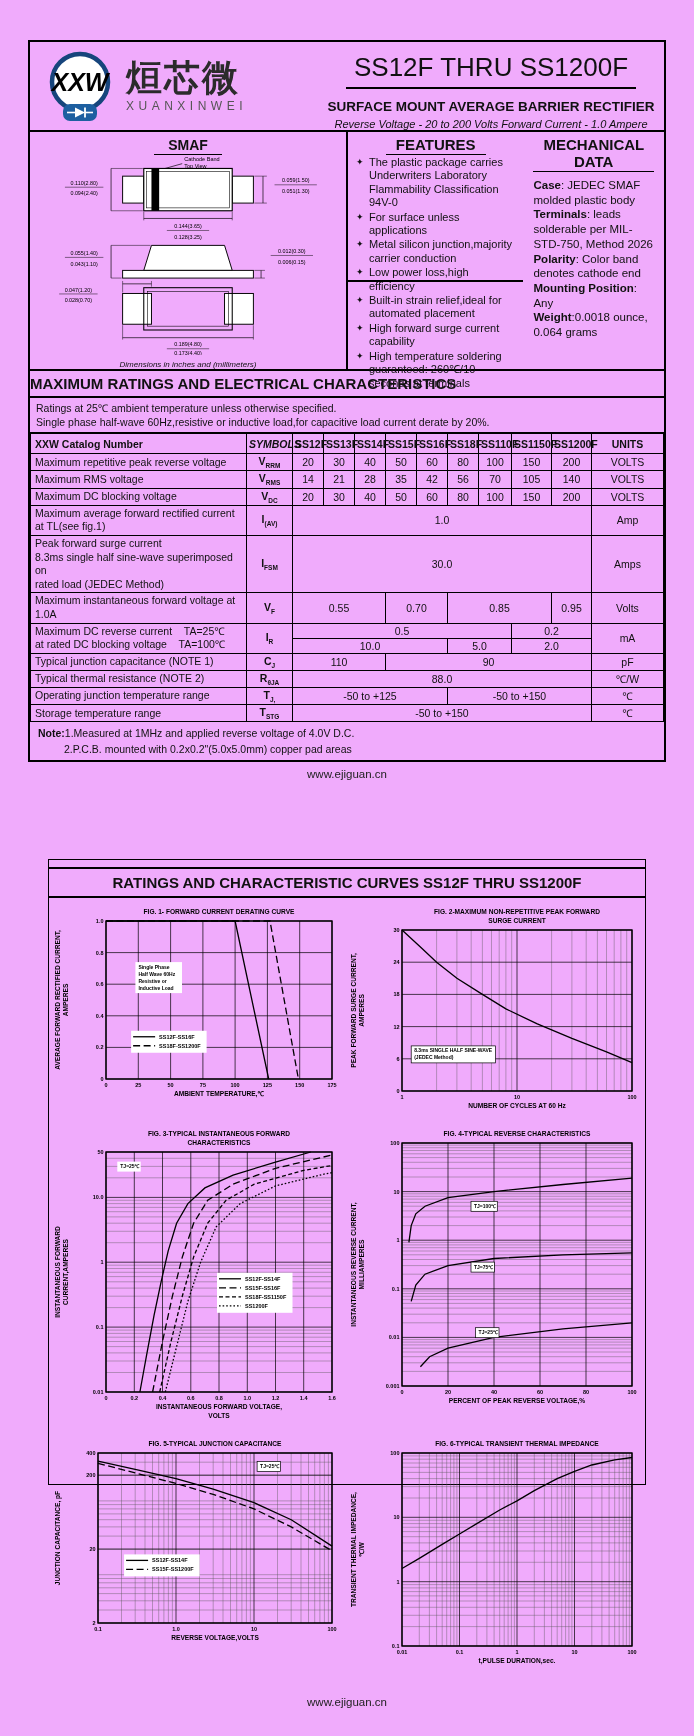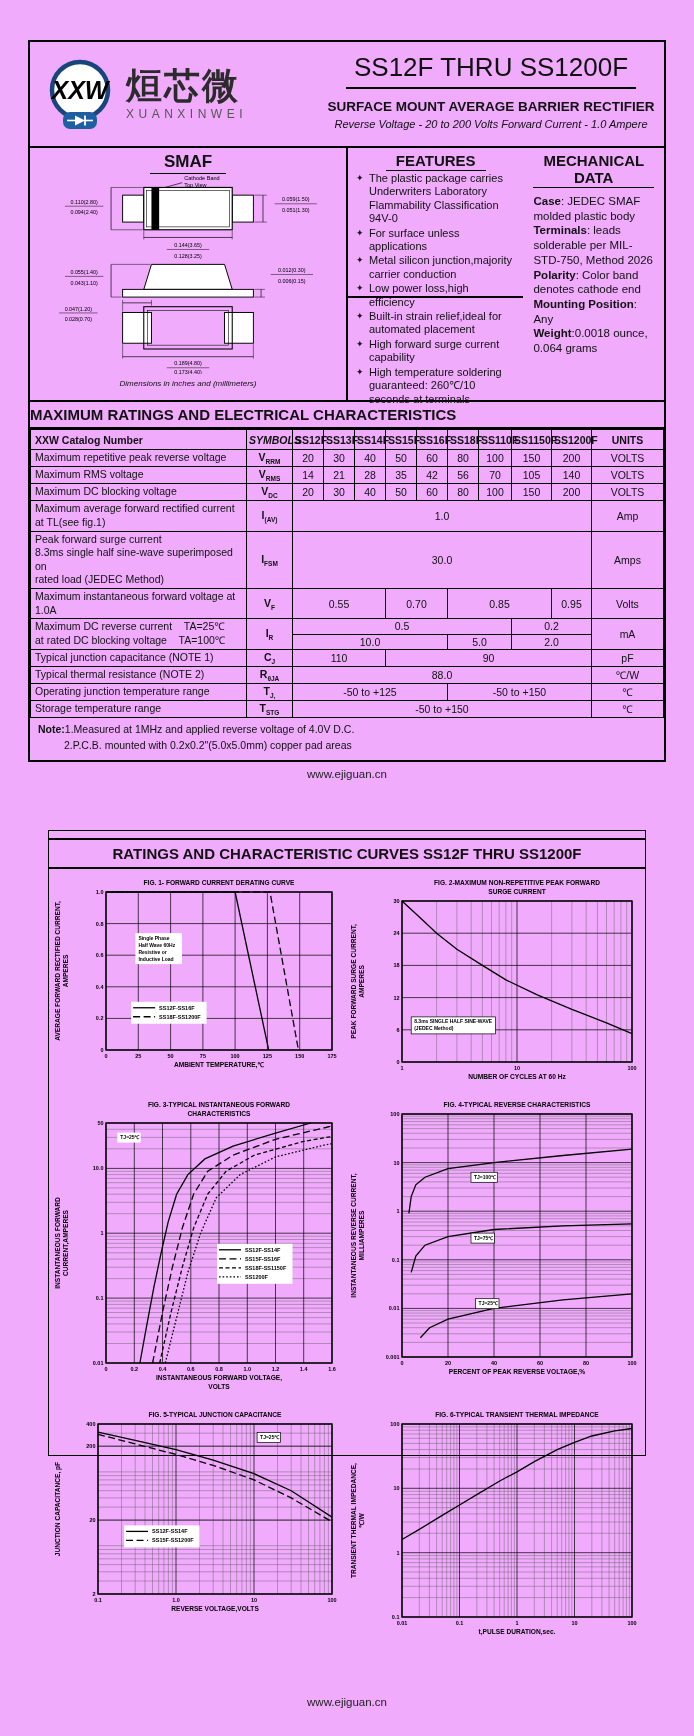--- a/index.html
+++ b/index.html
@@ -12,21 +12,21 @@
   .logo{width:288px;display:flex;align-items:center;padding-left:14px;box-sizing:border-box;}
   .logo-cn{font-size:36px;font-weight:bold;color:#2b2b2b;line-height:1;letter-spacing:2px;}
   .logo-latin{font-size:12px;color:#555;letter-spacing:4.5px;margin-top:3px;}
   .titleblk{flex:1;text-align:center;padding-top:10px;}
   .ptitle{font-size:26px;font-weight:normal;display:inline-block;border-bottom:2px solid #000;padding:0 8px 4px 8px;}
   .psub{font-size:13.5px;font-weight:bold;margin-top:10px;}
   .ptag{font-size:11px;font-style:italic;margin-top:4px;}
   
   .cols{display:flex;height:252px;border-bottom:2px solid #000;}
   .pkg{width:318px;border-right:2px solid #000;box-sizing:border-box;text-align:center;padding-top:4px;position:relative;}
-  .pkg-title{font-size:17px;font-weight:bold;display:inline-block;border-bottom:1.5px solid #000;padding:0 14px 1px 14px;}
+  .pkg-title{font-size:14px;font-weight:bold;display:inline-block;border-bottom:1.5px solid #000;padding:0 14px 1px 14px;}
   .pkg-cap{font-size:8px;font-style:italic;margin-top:1px;}
   .info{flex:1;display:flex;flex-direction:row;}
   .features{height:150px;border-bottom:2px solid #000;padding:4px 8px;box-sizing:border-box;}
   .sec-title{text-align:center;font-size:15px;font-weight:bold;}
   .sec-title span{display:inline-block;border-bottom:1.5px solid #000;padding:0 10px 1px 10px;}
   .fline{font-size:11px;line-height:1.22;display:flex;margin-top:1px;}
   .fline .bullet{width:13px;flex:none;font-size:9px;padding-top:1px;}
   .mech{flex:1;padding:4px 10px;box-sizing:border-box;}
   .mline{font-size:11.5px;line-height:1.28;}
   
@@ -41,21 +41,21 @@
   th.dev{font-size:9.5px;padding:1px 0;}
   td.sym{text-align:center;font-weight:bold;font-size:10px;}
   td.sym sub{font-size:6.5px;}
   td.val,td.unit{text-align:center;}
   td.lbl{line-height:1.3;}
   
   .tnotes{flex:1;font-size:10.5px;padding:4px 8px;line-height:1.5;}
   .tnotes .ind{padding-left:26px;}
   .footer{position:absolute;width:100%;text-align:center;font-size:11.5px;color:#222;}
   
-  .box2{position:absolute;left:48px;top:830px;width:598px;height:626px;border:1.5px solid #000;box-sizing:border-box;}
+  .box2{position:absolute;left:48px;top:859px;width:598px;height:626px;border:1.5px solid #000;box-sizing:border-box;}
   .curves-title{margin:7px 0 0 0;border-top:2.5px solid #000;border-bottom:2.5px solid #000;
                 text-align:center;font-size:15px;font-weight:bold;padding:5px 0;}
   .charts{display:grid;grid-template-columns:1fr 1fr;justify-items:center;align-items:start;
           padding-top:8px;row-gap:6px;}
   svg text{fill:#000;}
   .dimtxt{font-size:5.6px;}
   .callout{font-size:5.8px;}
 </style>
 </head>
 <body>
@@ -194,20 +194,24 @@
               <div class="mline"><b>Terminals</b>: leads solderable per MIL-STD-750, Method 2026</div>
               <div class="mline"><b>Polarity</b>: Color band denotes cathode end</div>
               <div class="mline"><b>Mounting Position</b>: Any</div>
               <div class="mline"><b>Weight</b>:0.0018 ounce, 0.064 grams</div>
             </div>
         </div>
       </div>
     </div>
 
     <div class="banner">MAXIMUM RATINGS AND ELECTRICAL CHARACTERISTICS</div>
+    <div class="conds">
+      <div>Ratings at 25℃ ambient temperature unless otherwise specified.</div>
+      <div>Single phase half-wave 60Hz,resistive or inductive load,for capacitive load current derate by 20%.</div>
+    </div>
 
     <table class="ratings" id="ratings-table">
       <colgroup>
         <col style="width:216px">
           <col style="width:46px">
         <col style="width:31px">
           <col style="width:31px">
           <col style="width:31px">
           <col style="width:31px">
         <col style="width:31px">

